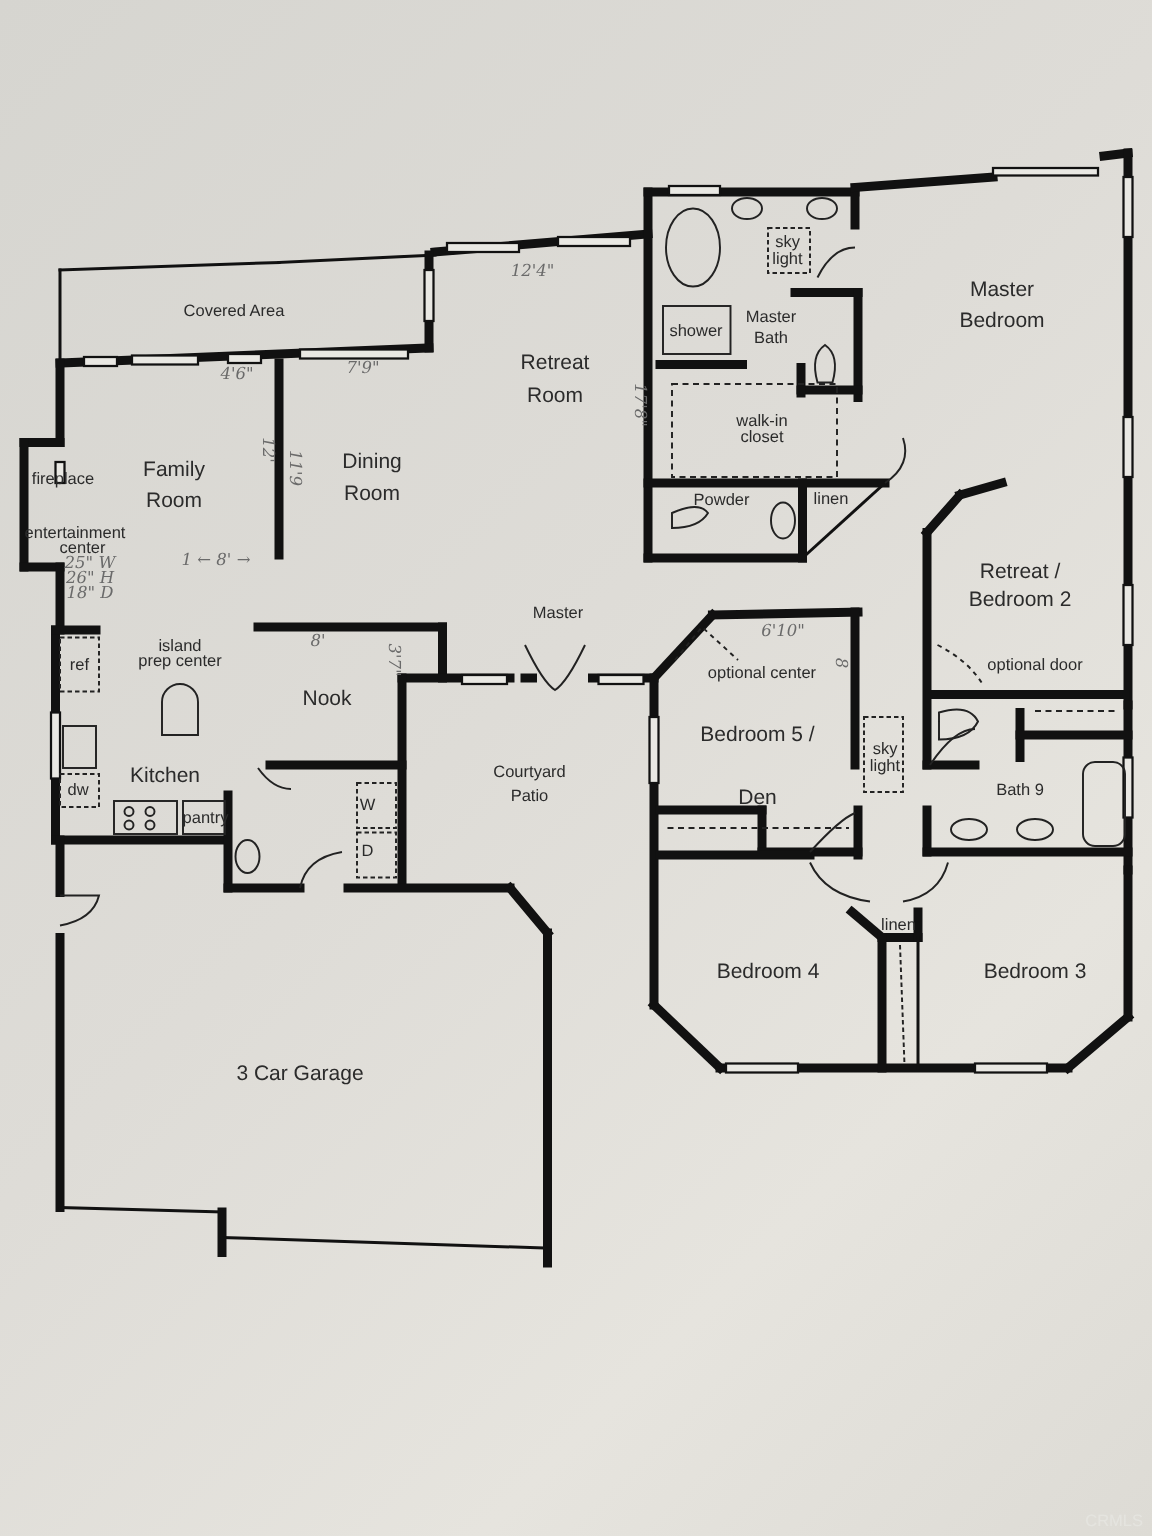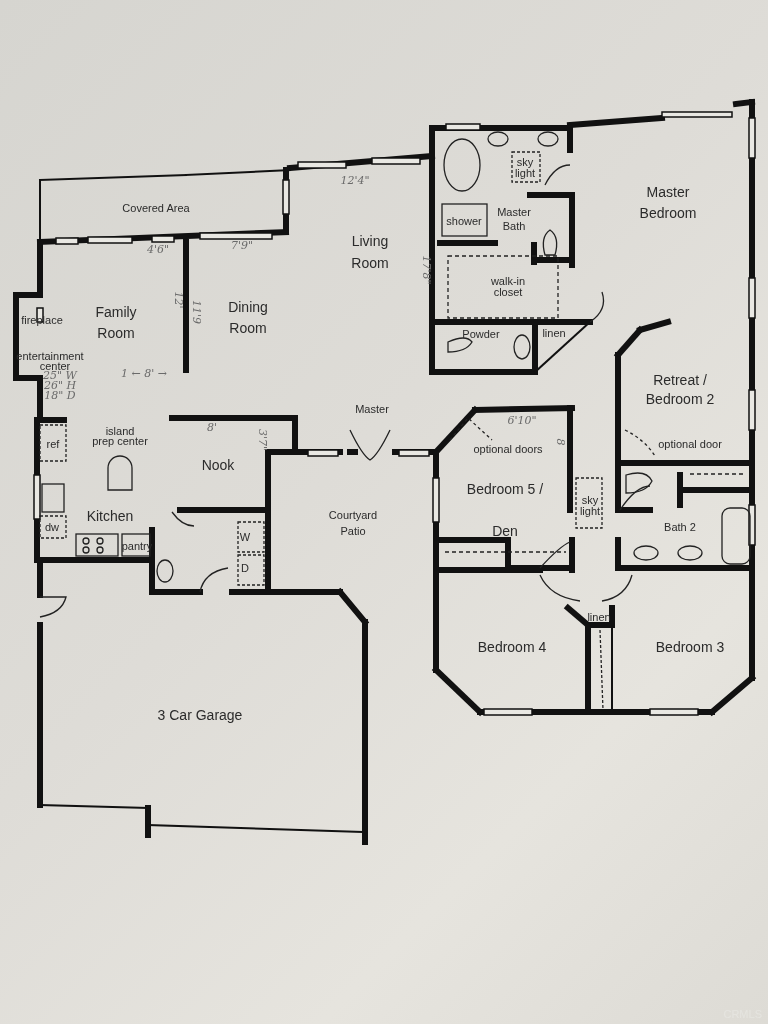--- a/index.html
+++ b/index.html
@@ -176,36 +176,36 @@
     <path d="M625 430 q20 10 30 26" stroke-dasharray="3 3"></path>
     <path d="M450 440 l18 -22 l24 22" stroke-dasharray="3 3"></path>
   </g>
 </svg>
 
 <div class="lbl sm" style="left:156px;top:208px">Covered Area</div>
 <div class="lbl mid" style="left:116px;top:313px">Family</div>
 <div class="lbl mid" style="left:116px;top:334px">Room</div>
 <div class="lbl mid" style="left:248px;top:308px">Dining</div>
 <div class="lbl mid" style="left:248px;top:329px">Room</div>
-<div class="lbl mid" style="left:370px;top:242px">Living</div>
+<div class="lbl mid" style="left:370px;top:242px">Retreat</div>
 <div class="lbl mid" style="left:370px;top:264px">Room</div>
 <div class="lbl sm" style="left:514px;top:212px">Master</div>
 <div class="lbl sm" style="left:514px;top:226px">Bath</div>
 <div class="lbl mid" style="left:668px;top:193px">Master</div>
 <div class="lbl mid" style="left:668px;top:214px">Bedroom</div>
 <div class="lbl mid" style="left:680px;top:381px">Retreat /</div>
 <div class="lbl mid" style="left:680px;top:400px">Bedroom 2</div>
 <div class="lbl mid" style="left:110px;top:517px">Kitchen</div>
 <div class="lbl mid" style="left:218px;top:466px">Nook</div>
 <div class="lbl sm" style="left:372px;top:409px">Master</div>
 <div class="lbl sm" style="left:353px;top:515px">Courtyard</div>
 <div class="lbl sm" style="left:353px;top:531px">Patio</div>
 <div class="lbl mid" style="left:505px;top:490px">Bedroom 5 /</div>
 <div class="lbl mid" style="left:505px;top:532px">Den</div>
-<div class="lbl sm" style="left:680px;top:527px">Bath 2</div>
+<div class="lbl sm" style="left:680px;top:527px">Bath 9</div>
 <div class="lbl mid" style="left:512px;top:648px">Bedroom 4</div>
 <div class="lbl mid" style="left:690px;top:648px">Bedroom 3</div>
 <div class="lbl mid" style="left:200px;top:716px">3 Car Garage</div>
 <div class="lbl xs" style="left:481px;top:334px">Powder</div>
 
 <div class="lbl xs" style="left:42px;top:320px">fireplace</div>
 <div class="lbl xs" style="left:50px;top:356px">entertainment</div>
 <div class="lbl xs" style="left:55px;top:366px">center</div>
 <div class="lbl xs" style="left:120px;top:431px">island</div>
 <div class="lbl xs" style="left:120px;top:441px">prep center</div>
@@ -214,21 +214,21 @@
 <div class="lbl xs" style="left:137px;top:546px">pantry</div>
 <div class="lbl sm" style="left:245px;top:537px">W</div>
 <div class="lbl sm" style="left:245px;top:568px">D</div>
 <div class="lbl xs" style="left:464px;top:221px">shower</div>
 <div class="lbl xs" style="left:525px;top:162px">sky</div>
 <div class="lbl xs" style="left:525px;top:173px">light</div>
 <div class="lbl xs" style="left:508px;top:281px">walk-in</div>
 <div class="lbl xs" style="left:508px;top:292px">closet</div>
 <div class="lbl xs" style="left:554px;top:333px">linen</div>
 <div class="lbl xs" style="left:690px;top:444px">optional door</div>
-<div class="lbl xs" style="left:508px;top:449px">optional doors</div>
+<div class="lbl xs" style="left:508px;top:449px">optional center</div>
 <div class="lbl xs" style="left:590px;top:500px">sky</div>
 <div class="lbl xs" style="left:590px;top:511px">light</div>
 <div class="lbl xs" style="left:599px;top:617px">linen</div>
 
 <div class="lbl hand" style="left:158px;top:250px">4'6"</div>
 <div class="lbl hand" style="left:242px;top:246px">7'9"</div>
 <div class="lbl hand" style="left:355px;top:181px">12'4"</div>
 <div class="lbl hand" style="left:426px;top:270px;transform:translate(-50%,-50%) rotate(90deg)">17'8"</div>
 <div class="lbl hand" style="left:196px;top:312px;transform:translate(-50%,-50%) rotate(90deg)">11'9</div>
 <div class="lbl hand" style="left:178px;top:300px;transform:translate(-50%,-50%) rotate(90deg)">12'</div>

